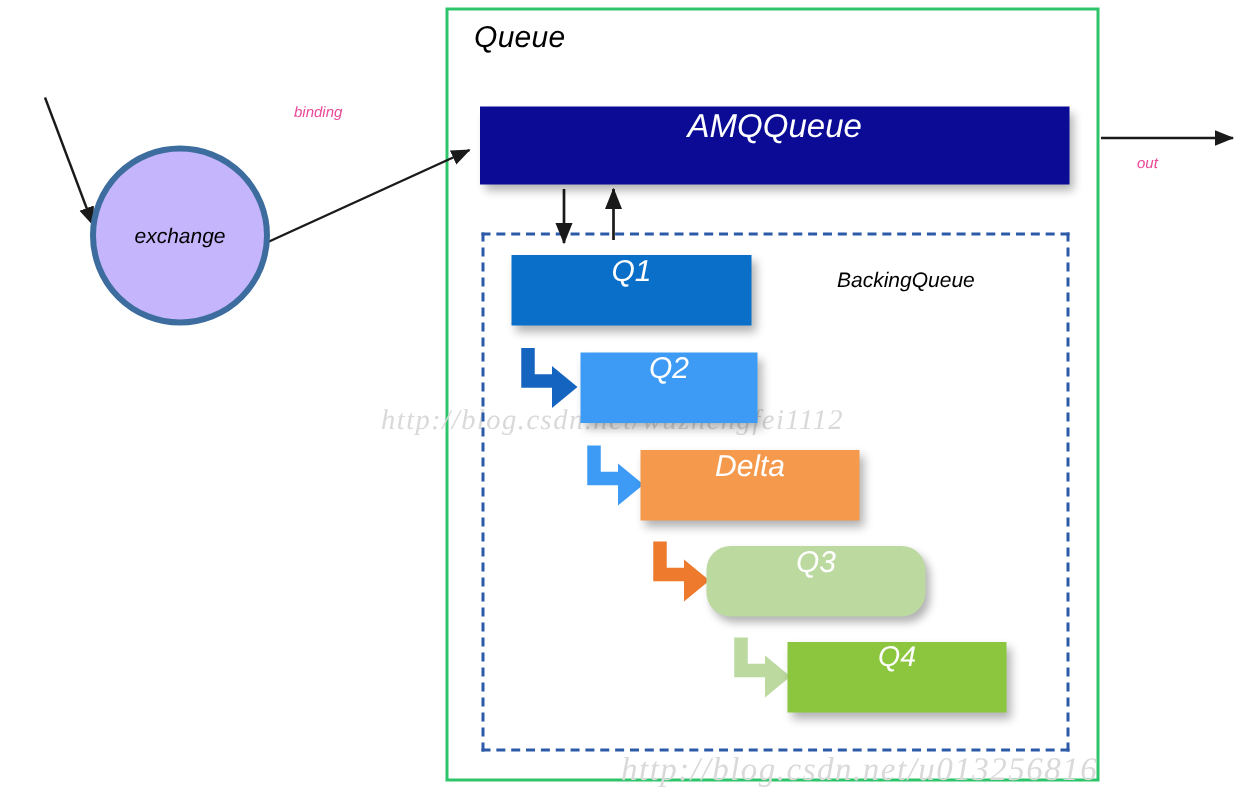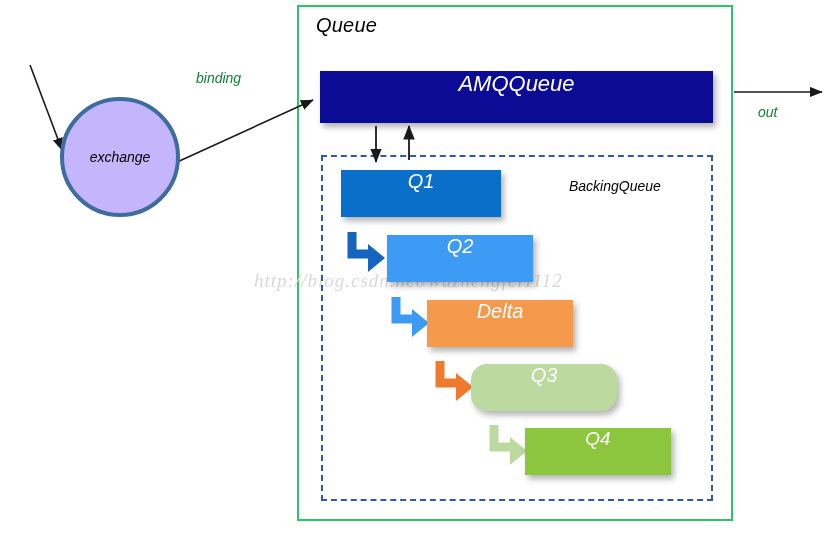--- a/index.html
+++ b/index.html
@@ -47,21 +47,20 @@
     border: 2px dashed #2d5aa8;
     box-sizing: border-box;
     background: transparent;
   }
   .backing-label {
     position: absolute;
     left: 558px;
     top: 178px;
     font-size: 14px;
     color: #000000;
-    margin-left: 11px;
   }
 
   
   .qbox {
     position: absolute;
     box-sizing: border-box;
     display: flex;
     align-items: flex-start;
     justify-content: center;
     color: #ffffff;
@@ -79,21 +78,21 @@
     left: 341px;
     top: 170px;
     width: 160px;
     height: 47px;
     background: #0a6fc9;
     font-size: 20px;
   }
   .q2-box {
     left: 387px;
     top: 235px;
-    width: 146px;
+    width: 118px;
     height: 47px;
     background: #3d9bf5;
     font-size: 20px;
   }
   .delta-box {
     left: 427px;
     top: 300px;
     width: 146px;
     height: 47px;
     background: #f5994d;
@@ -131,22 +130,22 @@
     align-items: center;
     justify-content: center;
     font-size: 14px;
     color: #000000;
     background: #c4b5fd;
   }
 
   
   .lbl {
     position: absolute;
-    font-size: 14px;
-    color: #15803d;
+    font-size: 10px;
+    color: #ec4899;
     white-space: nowrap;
     text-align: right;
   }
   .lbl-binding { left: 196px; top: 70px; }
   .lbl-out     { left: 758px; top: 104px; }
 
   
   .ov {
     position: absolute;
     left: 0; top: 0;
@@ -236,14 +235,15 @@
     <span>Q4</span>
   </div>
 
   <div class="exchange-circle">
     <span>exchange</span>
   </div>
 
   <div class="lbl lbl-binding">binding</div>
   <div class="lbl lbl-out">out</div>
 
+  <div class="wm wm-bot">http://blog.csdn.net/u013256816</div>
 
 </div>
 
 </body></html>

